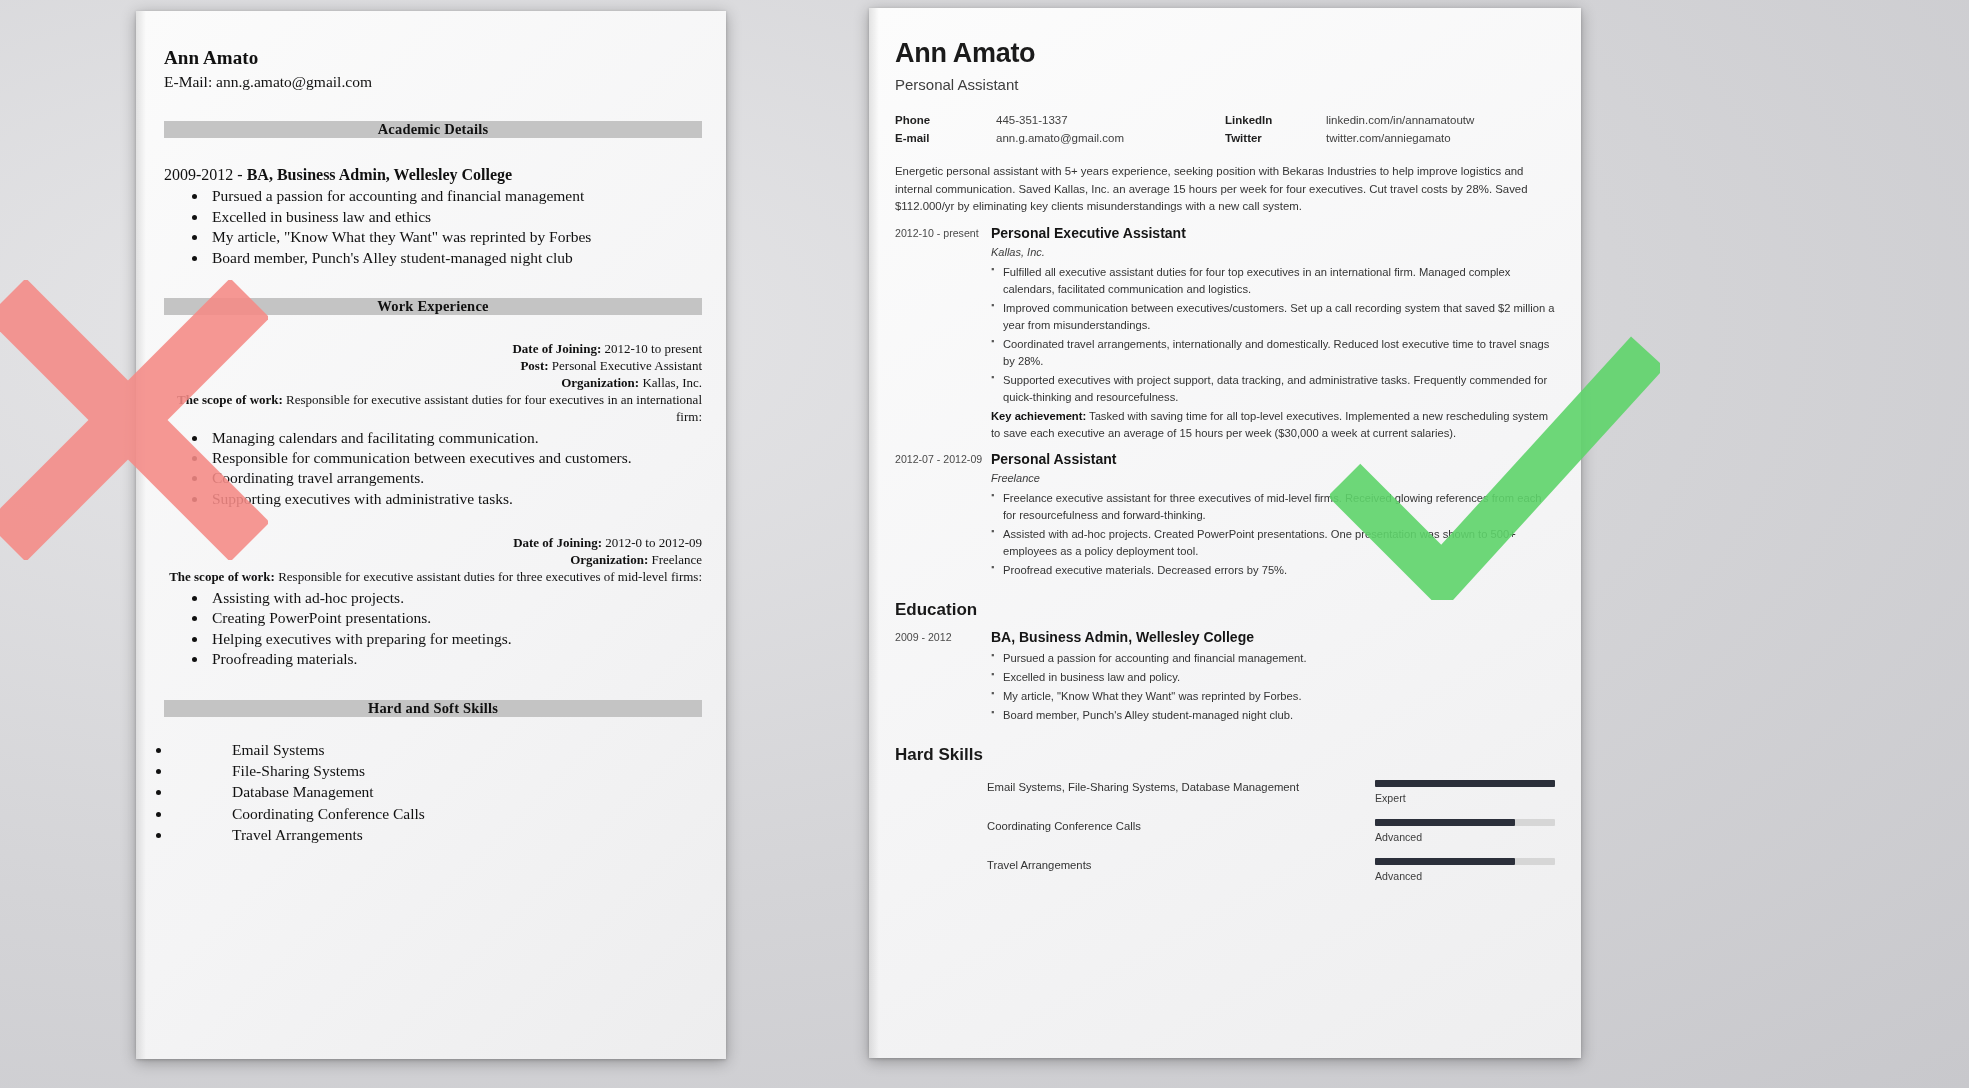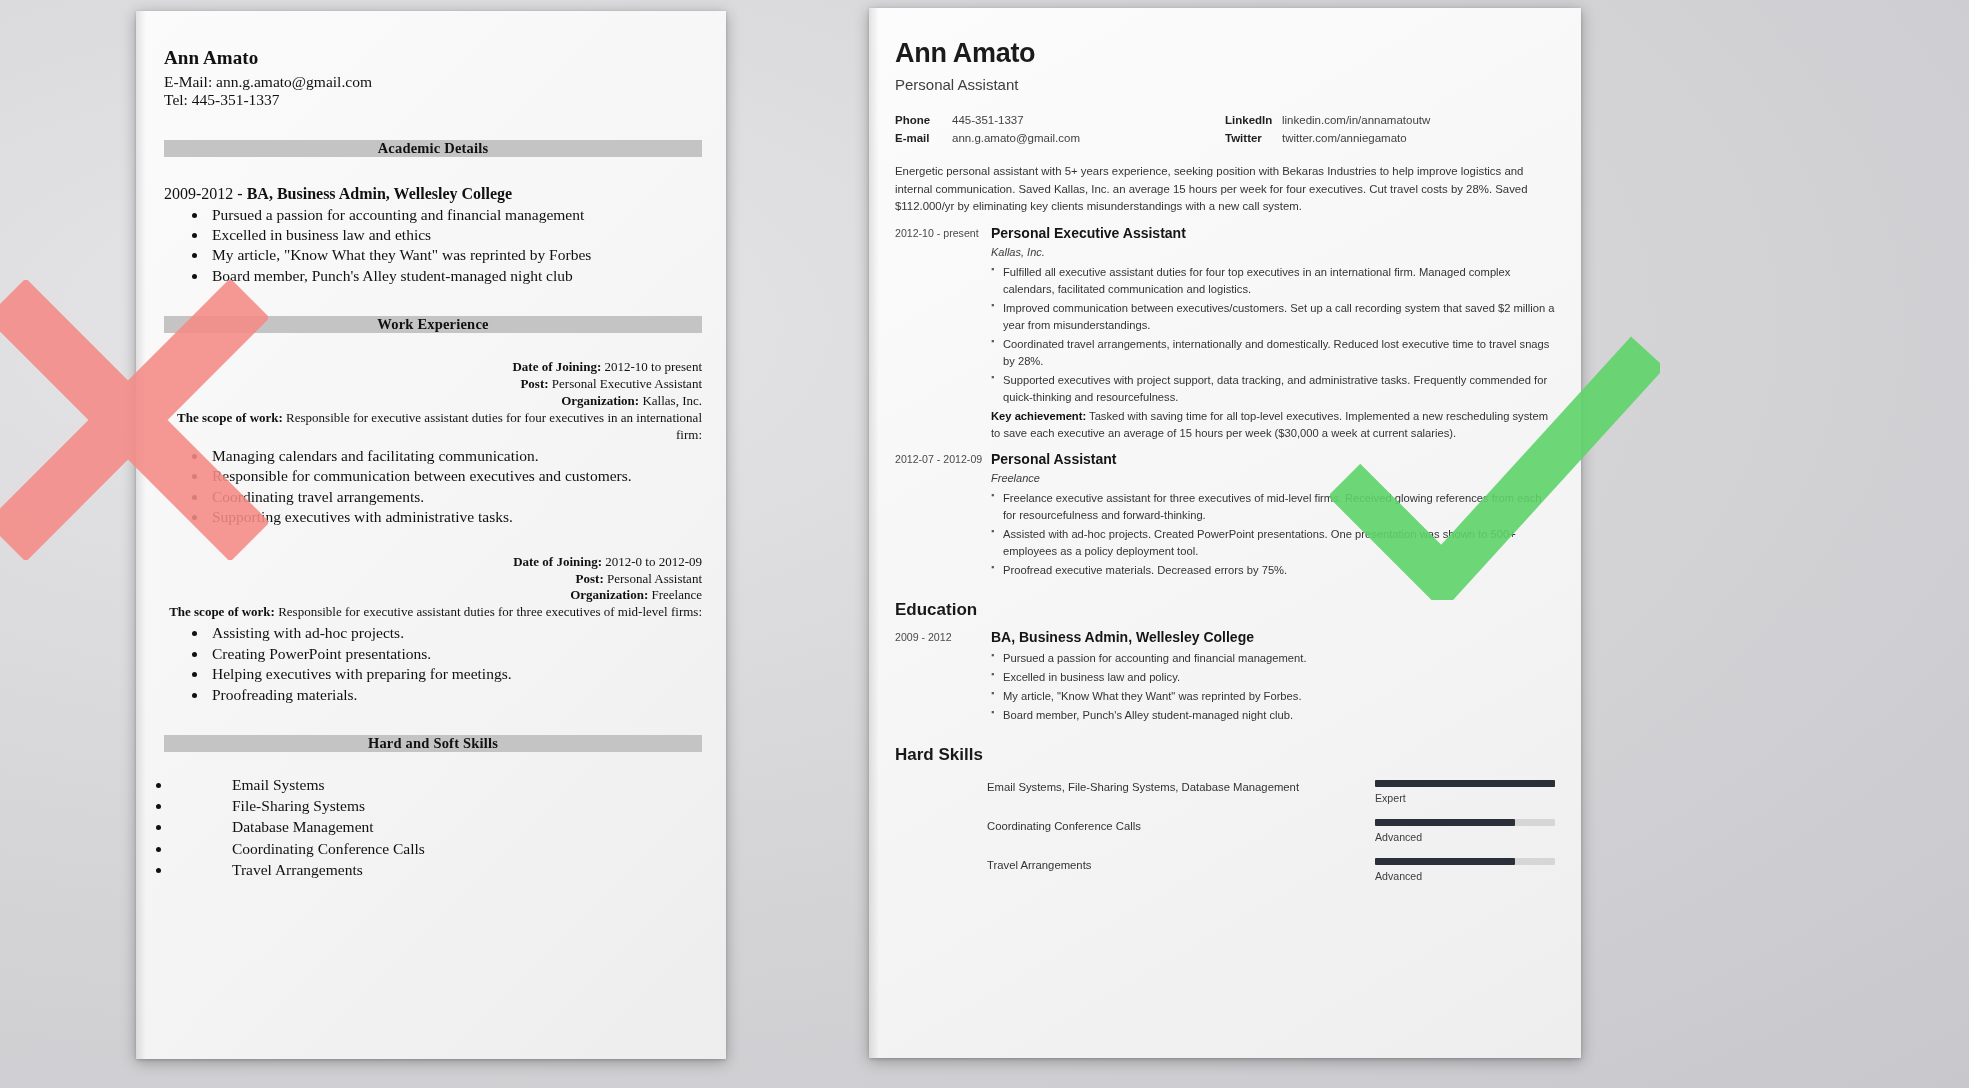--- a/index.html
+++ b/index.html
@@ -71,21 +71,21 @@
   .doc-r {
     position:absolute; left:26px; right:26px; top:30px;
     font-family: "Liberation Sans", sans-serif;
     color:#2b2b2b;
   }
   .r-name { font-size: 27px; font-weight: bold; color:#1b1b1b; letter-spacing:-.3px; }
   .r-role { font-size: 15px; color:#3e3e3e; margin-top: 7px; font-weight: normal; }
 
   .r-contact { display:flex; margin-top: 18px; }
   .r-ccol { width: 50%; }
-  .r-crow { font-size: 11.5px; color:#3a3a3a; padding: 3px 0; display:flex; }
+  .r-crow { font-size: 11.5px; color:#3a3a3a; padding: 3px 0; display:flex;gap:44px; }
   .r-crow .k { font-weight: bold; color:#1f1f1f; min-width: 52px; }
   .r-crow .v { margin-left: 5px; color:#414141; }
 
   .r-summary {
     margin-top: 16px; font-size: 11.4px; line-height: 1.55; color:#343434;
     text-align: left;
   }
 
   .r-sec { font-size: 17px; font-weight: bold; color:#191919; margin-top: 19px; }
 
@@ -126,21 +126,20 @@
 <body>
 
 <div id="stage">
 
   <div class="page" id="page-left">
     <div class="doc-l">
 
       <div class="l-name">Ann Amato</div>
       <div class="l-contact">
         <div>E-Mail: ann.g.amato@gmail.com</div>
-        <div>Tel: 445-351-1337</div>
       </div>
 
       <div class="l-bar-wrap">
         <div class="l-bar">Academic Details</div>
       </div>
       <div class="l-h"><span>2009-2012 - </span><b>BA, Business Admin, Wellesley College</b></div>
       <ul class="l-ul">
         <li>Pursued a passion for accounting and financial management</li>
         <li>Excelled in business law and ethics</li>
         <li>My article, "Know What they Want" was reprinted by Forbes</li>
@@ -159,21 +158,20 @@
       </div>
       <ul class="l-ul">
         <li>Managing calendars and facilitating communication.</li>
         <li>Responsible for communication between executives and customers.</li>
         <li>Coordinating travel arrangements.</li>
         <li>Supporting executives with administrative tasks.</li>
       </ul>
 
       <div class="l-block">
         <p><span class="lbl">Date of Joining:</span><span> 2012-0 to 2012-09</span></p>
-        <p><span class="lbl">Post:</span><span> Personal Assistant</span></p>
         <p><span class="lbl">Organization:</span><span> Freelance</span></p>
         <p><span class="lbl">The scope of work:</span><span> Responsible for executive assistant duties for three executives of mid-level firms:</span></p>
       </div>
       <ul class="l-ul">
         <li>Assisting with ad-hoc projects.</li>
         <li>Creating PowerPoint presentations.</li>
         <li>Helping executives with preparing for meetings.</li>
         <li>Proofreading materials.</li>
       </ul>
 

